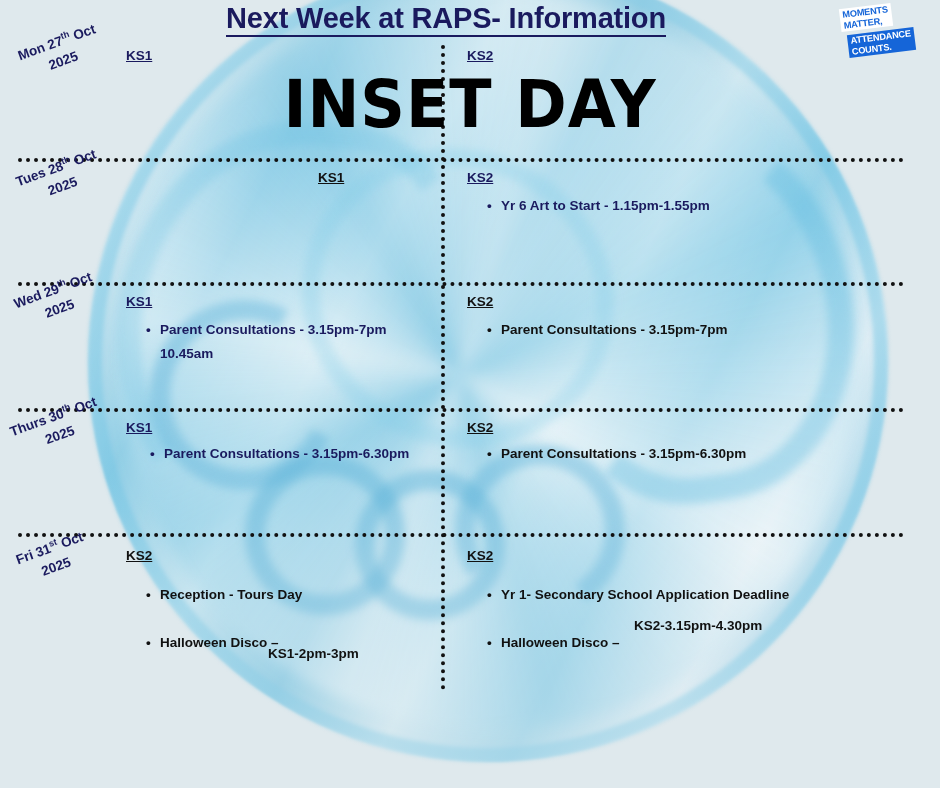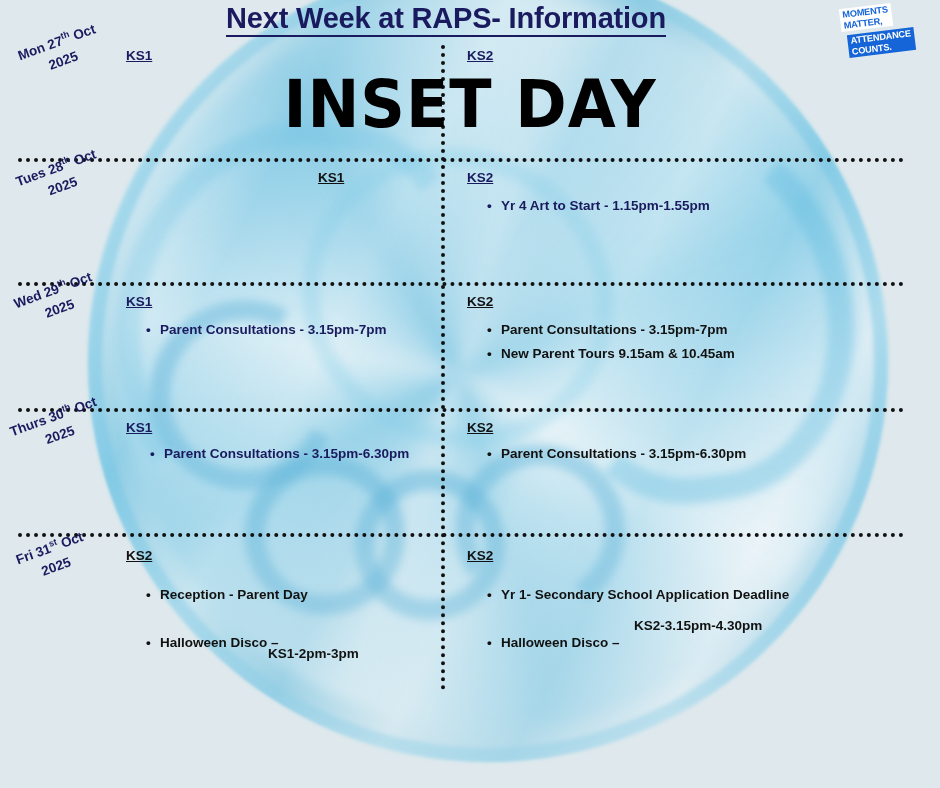--- a/index.html
+++ b/index.html
@@ -226,42 +226,42 @@
     <div class="insetday">INSET DAY</div>
 
     <div class="daylabel" style="left:12px;top:170px;">
       <span>Tues 28</span><sup>th</sup><span> Oct</span>
       <span class="yr">2025</span>
     </div>
     <div class="kshead dark" style="left:318px;top:170px;">KS1</div>
     <div class="kshead" style="left:467px;top:170px;">KS2</div>
     <ul class="bullets" style="left:487px;top:194px;">
       <li>
-        <span>Yr 4 Art to Start - 1.15pm-1.55pm</span>
+        <span>Yr 6 Art to Start - 1.15pm-1.55pm</span>
       </li>
     </ul>
 
     <div class="daylabel" style="left:10px;top:292px;">
       <span>Wed 29</span><sup>th</sup><span> Oct</span>
       <span class="yr">2025</span>
     </div>
     <div class="kshead" style="left:126px;top:294px;">KS1</div>
     <ul class="bullets" style="left:146px;top:318px;">
       <li>
         <span>Parent Consultations - 3.15pm-7pm</span>
       </li>
+      <li class="nobul">
+        <span>10.45am</span>
+      </li>
     </ul>
     <div class="kshead dark" style="left:467px;top:294px;">KS2</div>
     <ul class="bullets dark" style="left:487px;top:318px;">
       <li>
         <span>Parent Consultations - 3.15pm-7pm</span>
       </li>
-      <li>
-        <span>New Parent Tours 9.15am &amp; 10.45am</span>
-      </li>
     </ul>
 
     <div class="daylabel" style="left:6px;top:420px;">
       <span>Thurs 30</span><sup>th</sup><span> Oct</span>
       <span class="yr">2025</span>
     </div>
     <div class="kshead" style="left:126px;top:420px;">KS1</div>
     <ul class="bullets" style="left:150px;top:442px;">
       <li>
         <span>Parent Consultations - 3.15pm-6.30pm</span>
@@ -274,21 +274,21 @@
       </li>
     </ul>
 
     <div class="daylabel" style="left:12px;top:548px;">
       <span>Fri 31</span><sup>st</sup><span> Oct</span>
       <span class="yr">2025</span>
     </div>
     <div class="kshead dark" style="left:126px;top:548px;">KS2</div>
     <ul class="bullets dark" style="left:146px;top:571px;line-height:48px;">
       <li>
-        <span>Reception -  Parent Day</span>
+        <span>Reception -  Tours Day</span>
       </li>
       <li>
         <span>Halloween Disco –</span>
       </li>
     </ul>
     <div class="kshead dark" style="left:268px;top:646px;text-decoration:none;">KS1-2pm-3pm</div>
 
     <div class="kshead dark" style="left:467px;top:548px;">KS2</div>
     <ul class="bullets dark" style="left:487px;top:571px;line-height:48px;">
       <li>

